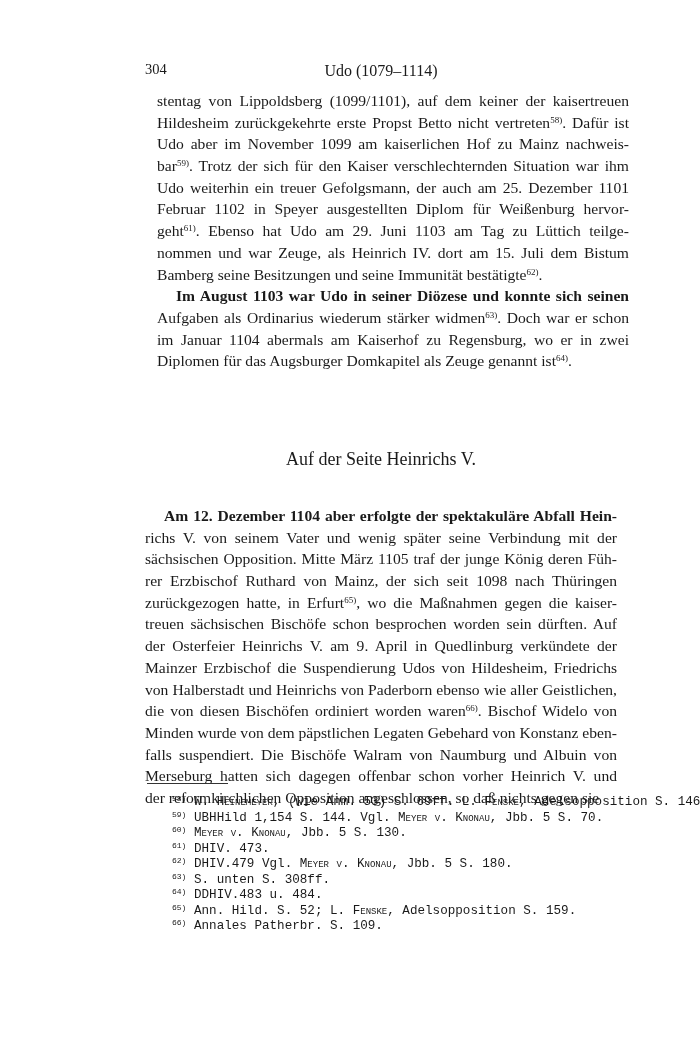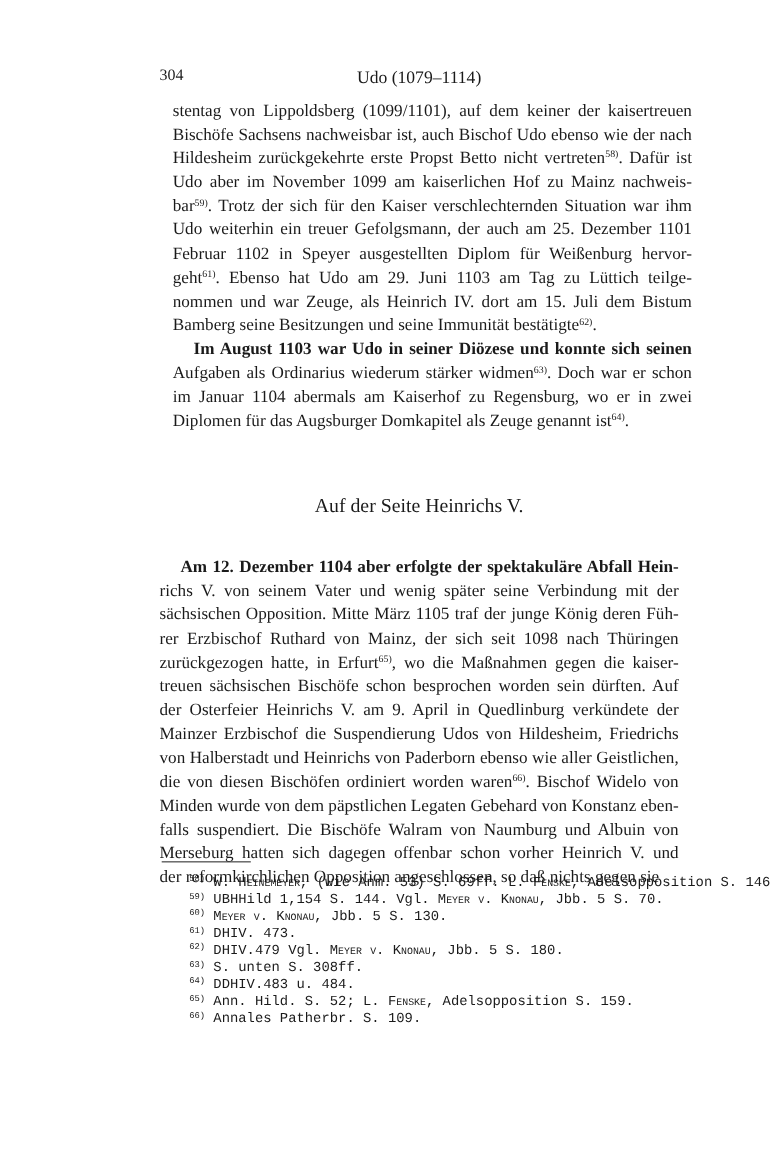--- a/index.html
+++ b/index.html
@@ -29,21 +29,20 @@
 
 <div class="page">
   <div class="running-head">
     <span class="page-number">304</span>
     <div class="running-title">Udo (1079–1114)</div>
   </div>
 
   <div class="body-text">
     <div id="p1">
         <span class="line"><span>stentag von Lippoldsberg (1099/1101), auf dem keiner der kaisertreuen</span></span>
-        <span class="line"><span>Bischöfe Sachsens nachweisbar ist, auch Bischof Udo ebenso wie der nach</span></span>
         <span class="line"><span>Hildesheim zurückgekehrte erste Propst Betto nicht vertreten</span><sup>58)</sup><span>. Dafür ist</span></span>
         <span class="line"><span>Udo aber im November 1099 am kaiserlichen Hof zu Mainz nachweis-</span></span>
         <span class="line"><span>bar</span><sup>59)</sup><span>. Trotz der sich für den Kaiser verschlechternden Situation war ihm</span></span>
         <span class="line"><span>Udo weiterhin ein treuer Gefolgsmann, der auch am 25. Dezember 1101</span></span>
         <span class="line"><span>Februar 1102 in Speyer ausgestellten Diplom für Weißenburg hervor-</span></span>
         <span class="line"><span>geht</span><sup>61)</sup><span>. Ebenso hat Udo am 29. Juni 1103 am Tag zu Lüttich teilge-</span></span>
         <span class="line"><span>nommen und war Zeuge, als Heinrich IV. dort am 15. Juli dem Bistum</span></span>
         <span class="line last"><span>Bamberg seine Besitzungen und seine Immunität bestätigte</span><sup>62)</sup><span>.</span></span>
       </div>
     <div id="p2">

